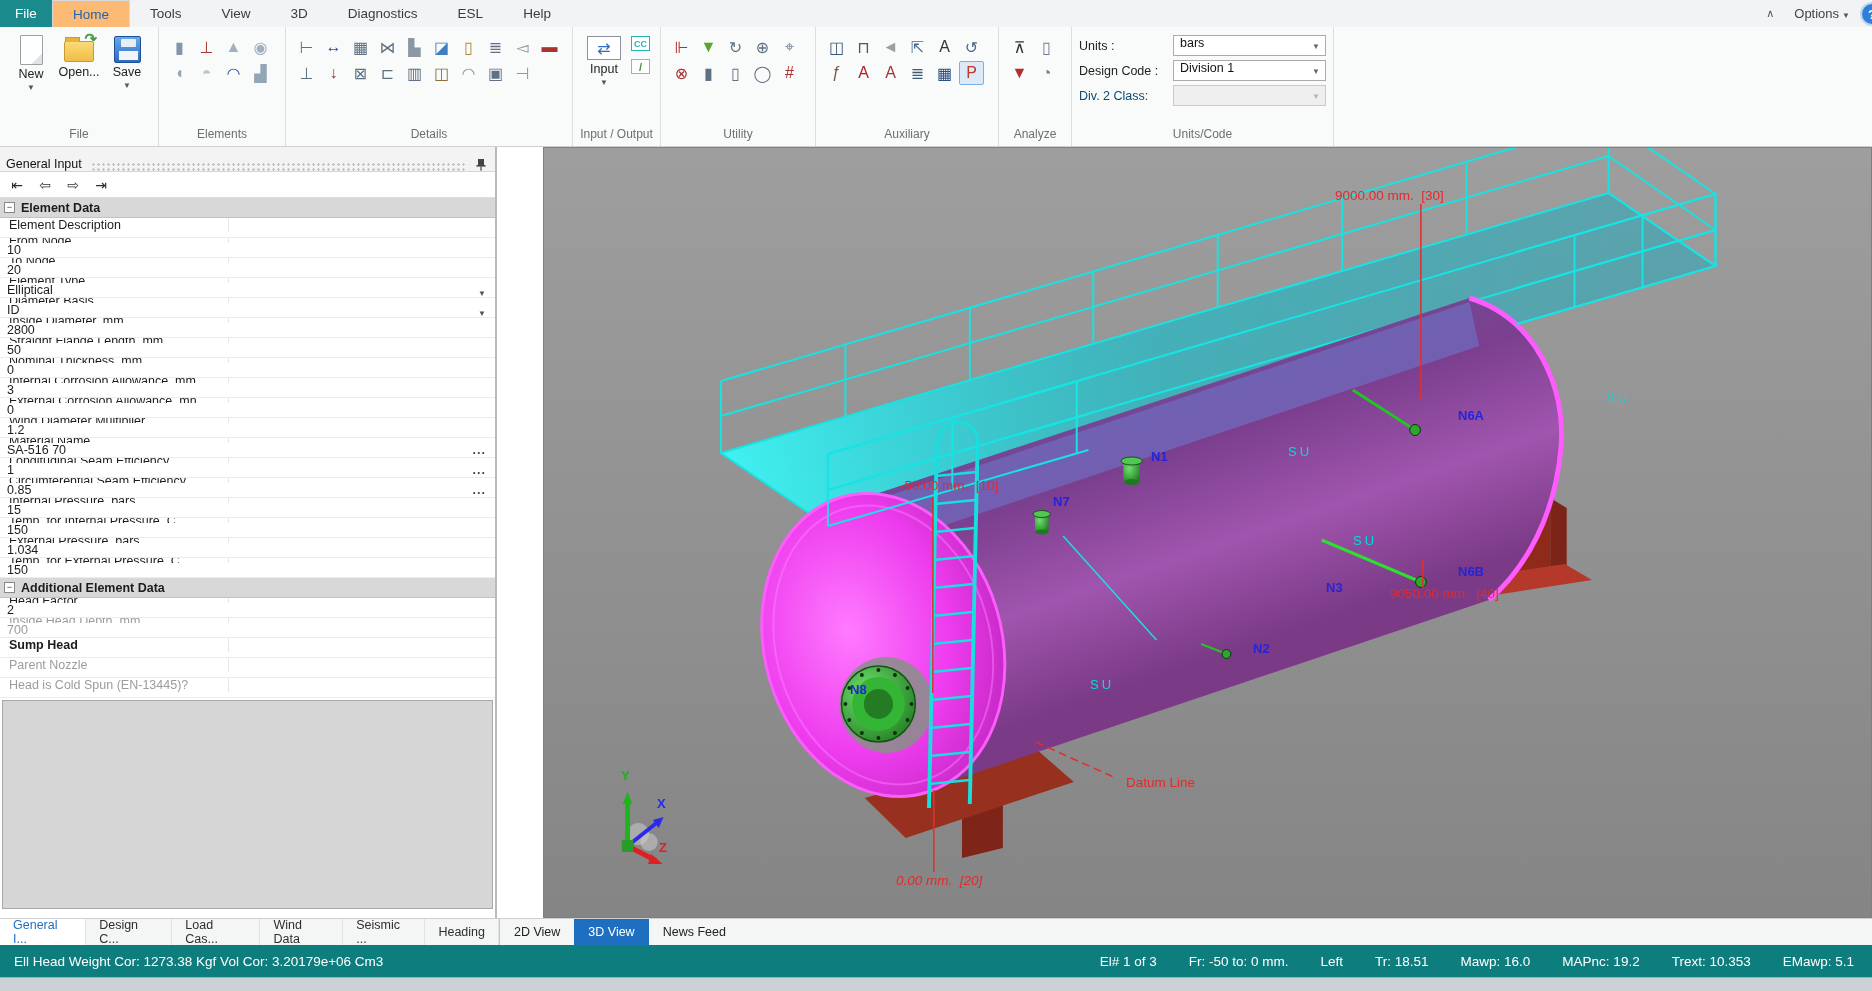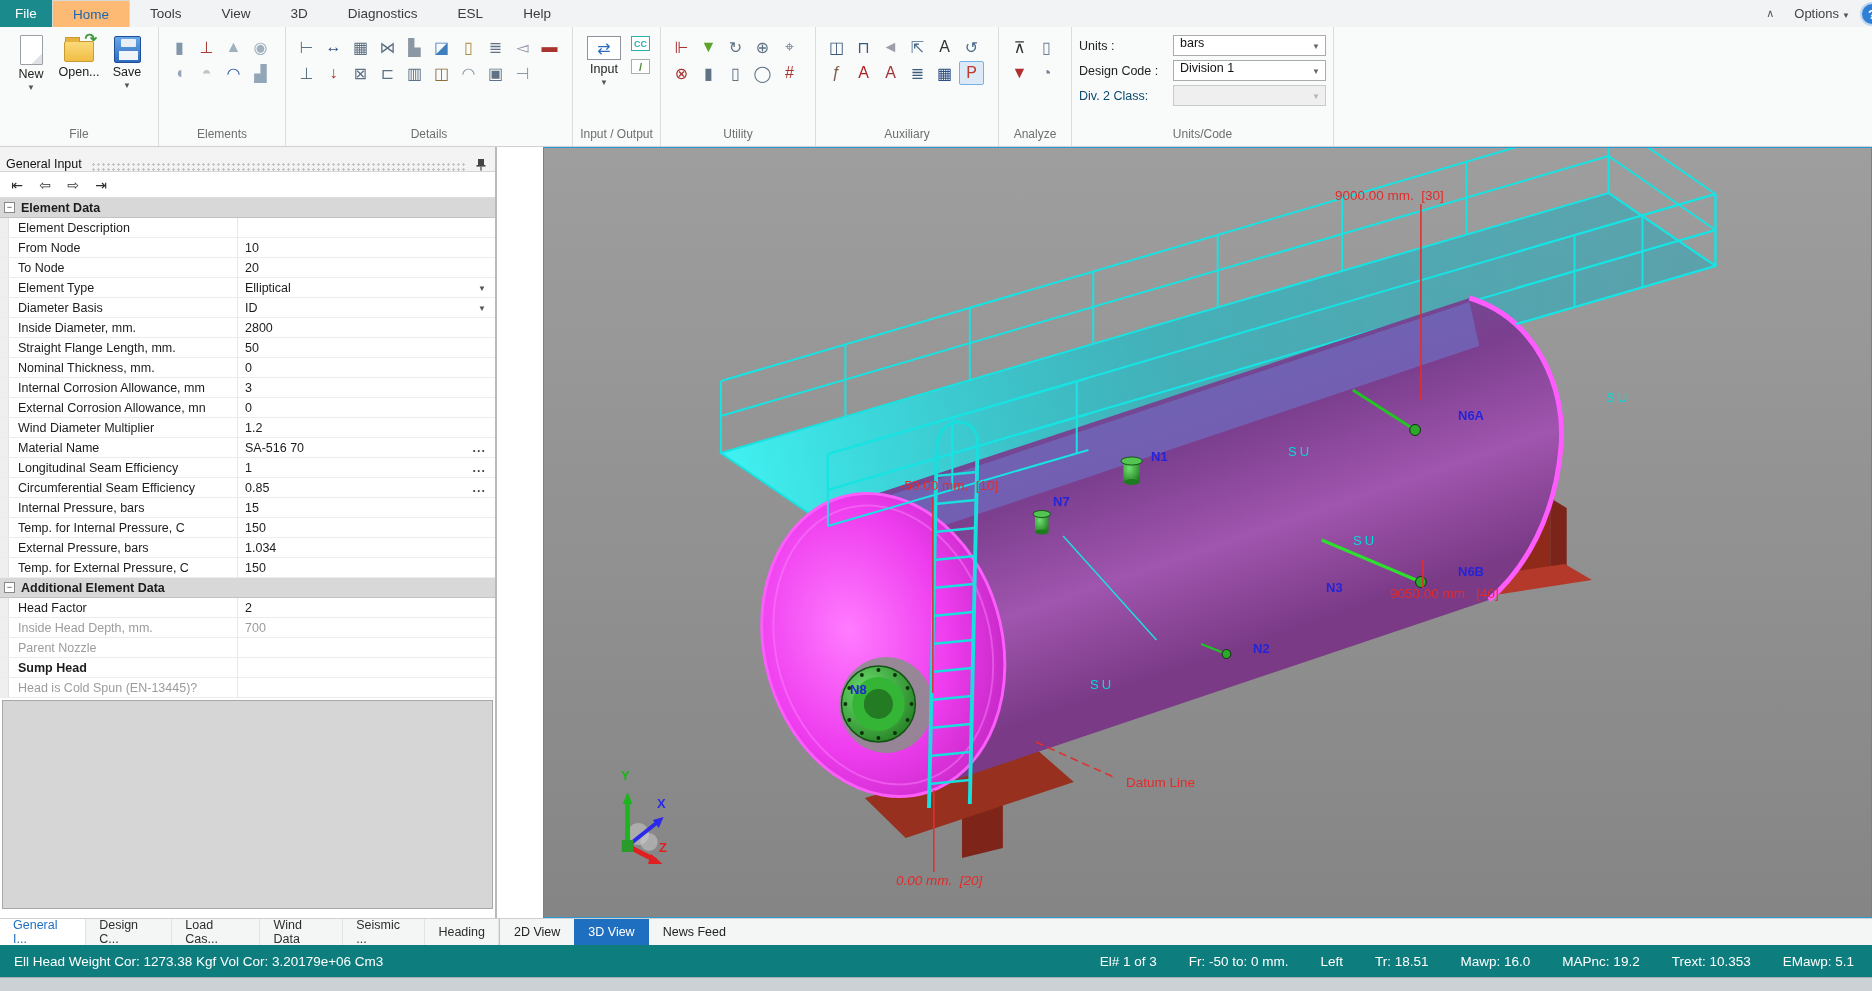--- a/index.html
+++ b/index.html
@@ -72,21 +72,21 @@
   .panel-toolbar{height:26px;border-bottom:1px solid #dcdcdc;display:flex;align-items:center;
                  gap:6px;padding:0 6px;background:#fff;}
   .nav-btn{width:22px;height:20px;display:flex;align-items:center;justify-content:center;
            font-size:14px;color:#2e2e2e;cursor:default;}
   .panel-body{flex:1;display:flex;flex-direction:column;overflow:hidden;background:#fff;}
   .grid{font-size:12.5px;color:#1c1c1c;}
   .g-group{height:20px;background:#d8d8d8;border-bottom:1px solid #c2c2c2;display:flex;
            align-items:center;font-weight:bold;}
   .g-exp{width:11px;height:11px;border:1px solid #888;background:#fff;font-size:9px;line-height:9px;
          text-align:center;margin:0 6px 0 4px;color:#333;font-weight:normal;}
-  .g-row{height:20px;display:flex;border-bottom:1px solid #ececec;align-items:stretch;}
+  .g-row{height:20px;display:flex;border-bottom:1px solid #ececec;align-items:stretch;flex-direction:column;}
   .g-margin{width:9px;background:#efefef;border-right:1px solid #e2e2e2;}
   .g-label{width:229px;border-right:1px solid #e6e6e6;display:flex;align-items:center;
            padding-left:9px;white-space:nowrap;overflow:hidden;}
   .g-value{flex:1;display:flex;align-items:center;padding-left:7px;position:relative;white-space:nowrap;}
   .g-row.disabled .g-label span,.g-row.disabled .g-value span{color:#9c9c9c;}
   .g-row.bold .g-label span{font-weight:bold;}
   .g-dd{position:absolute;right:9px;top:6px;color:#555;font-size:8px;}
   .g-ellipsis{position:absolute;right:9px;color:#444;letter-spacing:1px;font-weight:bold;}
   .panel-filler{flex:1;background:#d6d6d6;border:1px solid #a8a8a8;margin:2px 2px 9px 2px;}
 
@@ -511,33 +511,33 @@
             </div>
             <div class="g-row disabled">
               <div class="g-margin"></div>
               <div class="g-label">
                 <span>Inside Head Depth, mm.</span>
               </div>
               <div class="g-value">
                 <span>700</span>
               </div>
             </div>
+            <div class="g-row bold">
+              <div class="g-margin"></div>
+              <div class="g-label">
+                <span>Sump Head</span>
+              </div>
+              <div class="g-value">
+                <span></span>
+              </div>
+            </div>
             <div class="g-row disabled">
               <div class="g-margin"></div>
               <div class="g-label">
                 <span>Parent Nozzle</span>
-              </div>
-              <div class="g-value">
-                <span></span>
-              </div>
-            </div>
-            <div class="g-row bold">
-              <div class="g-margin"></div>
-              <div class="g-label">
-                <span>Sump Head</span>
               </div>
               <div class="g-value">
                 <span></span>
               </div>
             </div>
             <div class="g-row disabled">
               <div class="g-margin"></div>
               <div class="g-label">
                 <span>Head is Cold Spun (EN-13445)?</span>
               </div>

